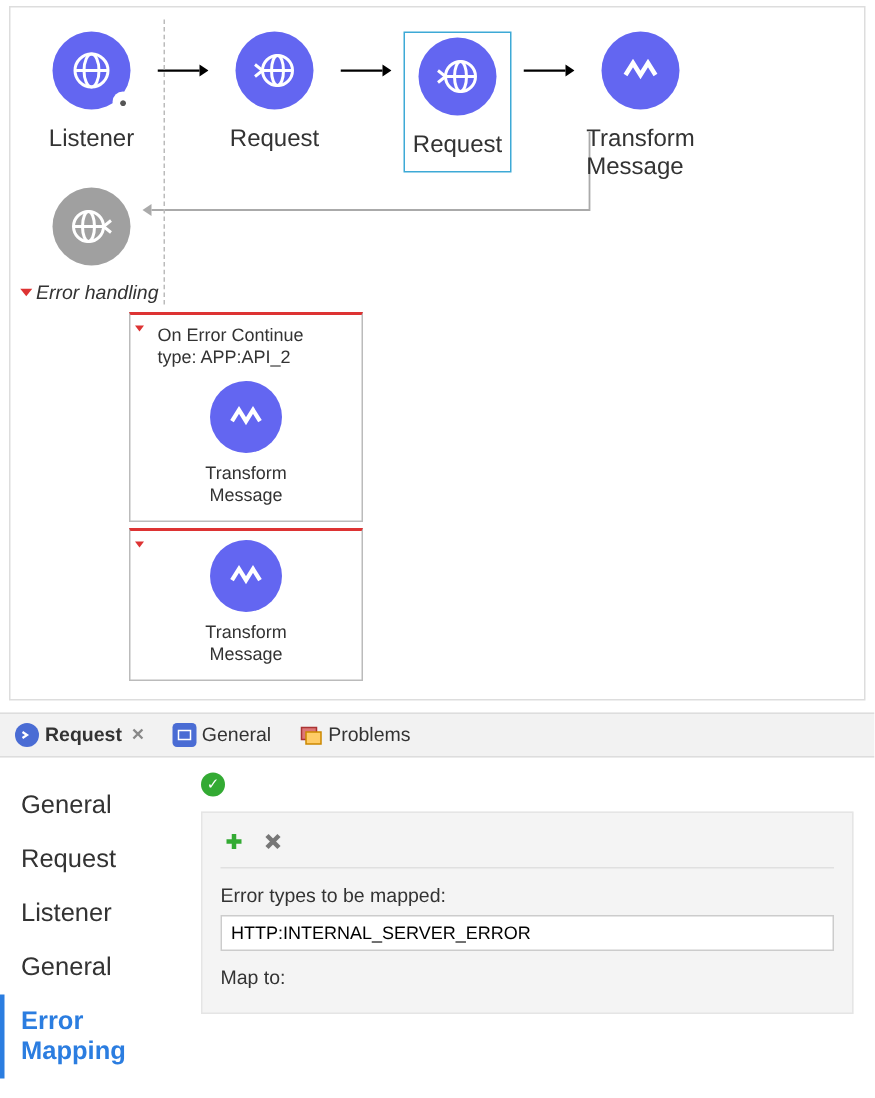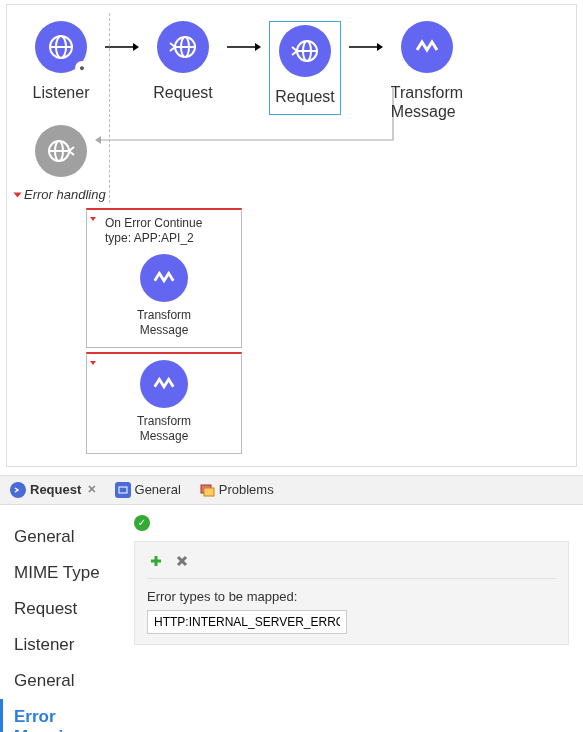--- a/index.html
+++ b/index.html
@@ -45,21 +45,21 @@
   .side-item.active { color:#2b7de0; font-weight:600; border-left: 3px solid #2b7de0; margin-left:-14px; padding-left:11px; }
   
   .content { flex:1; padding: 10px 14px; }
   .status-line { display:flex; align-items:center; gap:6px; font-size:13px; margin-bottom: 10px; }
   .ok-icon { width:16px; height:16px; border-radius:50%; background:#3a3; display:flex; align-items:center; justify-content:center; color:#fff; font-size:10px; }
   
   .grey-panel { background:#f4f4f4; border:1px solid #e5e5e5; padding: 10px 12px; }
   .toolbar { display:flex; gap:8px; margin-bottom:10px; padding-bottom:8px; border-bottom:1px solid #e0e0e0; }
   .tbtn { width:18px; height:18px; display:flex; align-items:center; justify-content:center; cursor:pointer; }
   
-  .map-row { display:flex; gap:10px; }
+  .map-row { display:flex; gap:10px;flex-direction:column; }
   .map-col { flex:1; }
   .map-label { font-size:13px; margin-bottom:6px; }
   .map-input { width:100%; background:#fff; border:1px solid #ccc; padding:4px 6px; font-size:12px; }
   
   .globe { stroke:#fff; stroke-width:2; fill:none; }
   .wave { stroke:#fff; stroke-width:3; fill:none; }
 </style>
 </head>
 <body>
 
@@ -215,21 +215,20 @@
           <rect x="5" y="6" width="10" height="8" fill="#fc6" stroke="#c80"></rect>
         </svg>
     </span>
     <span>Problems</span>
   </div>
 </div>
 
 <div class="bottom">
   <div class="side-nav">
     <div class="side-item">General</div>
-    <div class="side-item">MIME Type</div>
     <div class="side-item">Request</div>
     <div class="side-item">Listener</div>
     <div class="side-item">General</div>
     <div class="side-item active">Error Mapping</div>
   </div>
 
   <div class="content">
     <div class="status-line">
       <div class="ok-icon">✓</div>
     </div>
@@ -249,17 +248,18 @@
             </svg>
         </div>
       </div>
 
       <div class="map-row">
         <div class="map-col">
           <div class="map-label">Error types to be mapped:</div>
           <input class="map-input" value="HTTP:INTERNAL_SERVER_ERROR" style="">
         </div>
         <div class="map-col">
+          <div class="map-label">Map to:</div>
         </div>
       </div>
     </div>
   </div>
 </div>
 
 </body></html>

